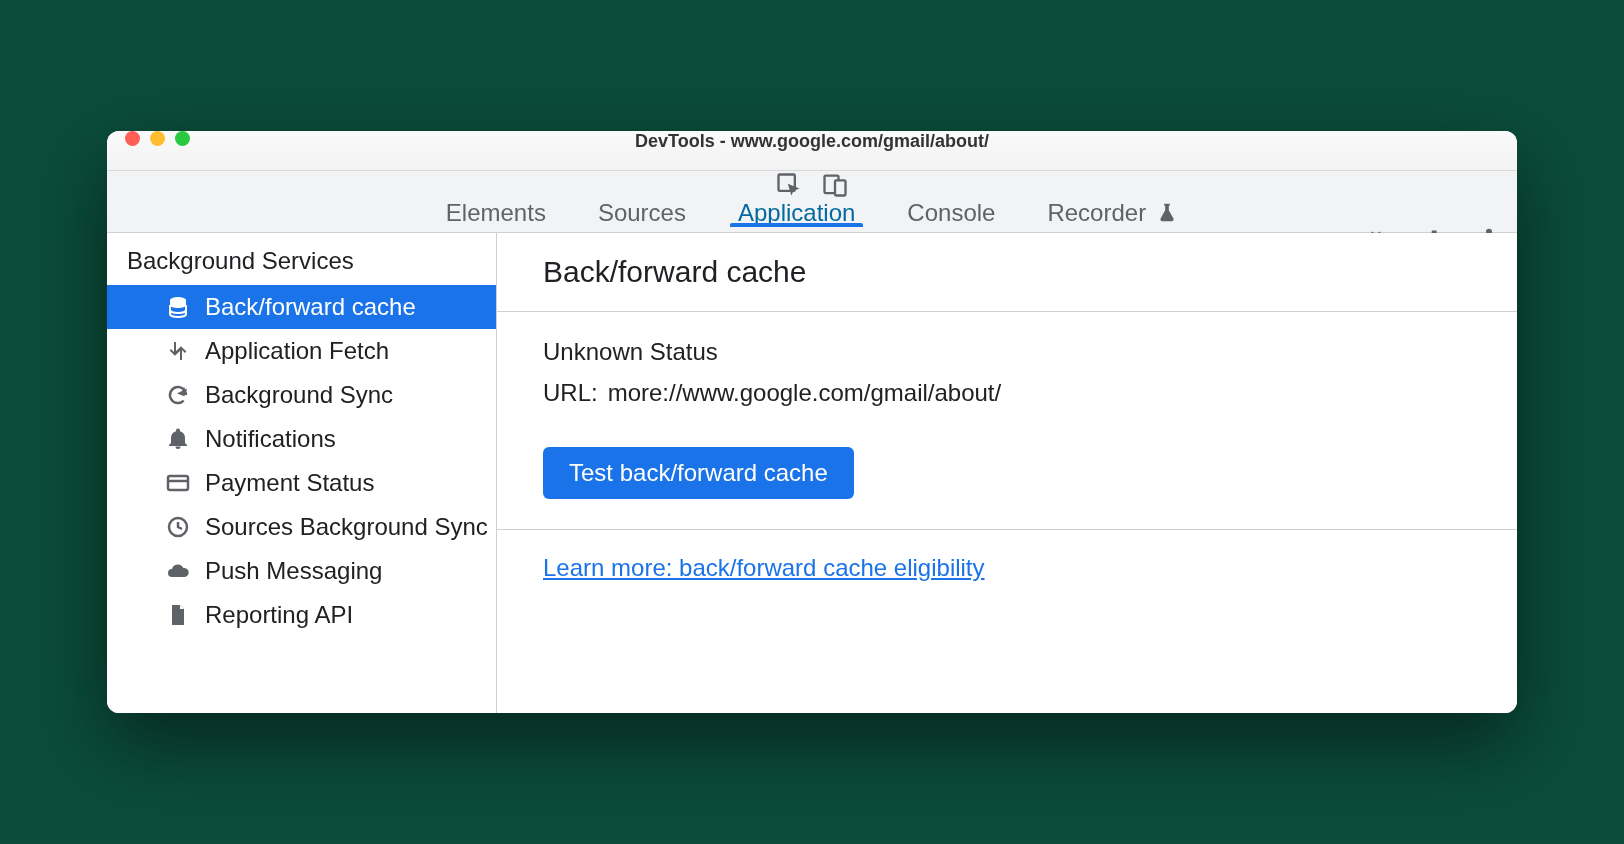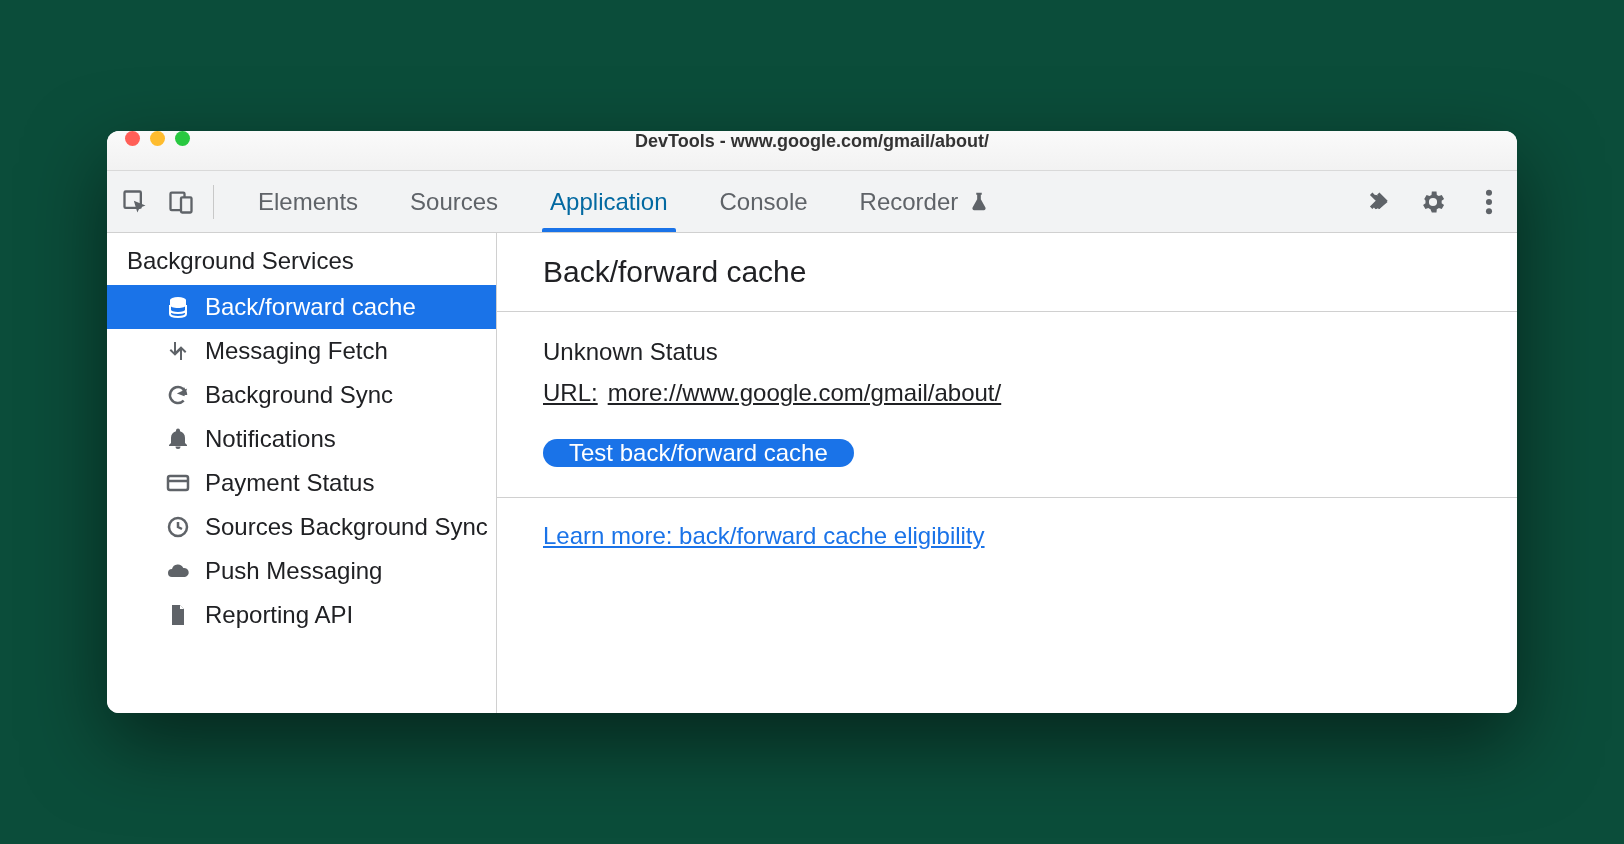--- a/index.html
+++ b/index.html
@@ -50,20 +50,21 @@
   }
   
   .toolbar {
     height: 62px;
     background: #f2f3f4;
     border-bottom: 1px solid #d0d0d0;
     display: flex;
     align-items: center;
     padding: 0 14px;
     gap: 0;
+    flex-direction: column;
   }
   .tb-left {
     display: flex; align-items: center; gap: 18px;
   }
   .tb-icon { color:#5f6368; display:flex; align-items:center; justify-content:center; }
   .tb-sep { width:1px; height:34px; background:#c8c8c8; margin:0 18px; }
   .tabs { display:flex; align-items:stretch; height:100%; }
   .tab {
     padding: 0 26px;
     display:flex; align-items:center;
@@ -116,28 +117,28 @@
     padding: 22px 46px;
     border-bottom:1px solid #d0d0d0;
     font-size: 30px;
     color:#202124;
   }
   .main-content {
     padding: 26px 46px 30px 46px;
     border-bottom:1px solid #d0d0d0;
   }
   .status { font-size:24px; color:#202124; margin-bottom: 13px; }
-  .url-row { font-size:24px; color:#202124; margin-bottom: 32px; display:flex; gap:10px;text-decoration:underline; }
+  .url-row { font-size:24px; color:#202124; margin-bottom: 40px; display:flex; gap:10px; }
   .btn-primary {
     background:#1a73e8;
     color:#fff;
     border:none;
-    border-radius:18px;
+    border-radius:6px;
     font-size:24px;
-    padding: 0 26px;
+    padding: 12px 26px;
     cursor:pointer;
   }
   .main-footer { padding: 24px 46px; }
   .link { color:#1a73e8; text-decoration:underline; font-size:24px; cursor:pointer; }
   svg { display:block; }
 </style>
 </head>
 <body>
 
 <div class="window">
@@ -233,21 +234,21 @@
         <span>Back/forward cache</span>
       </div>
 
       <div class="sb-item">
         <span class="ic">
           <svg width="24" height="24" viewBox="0 0 24 24" fill="currentColor">
               <path d="M8 3v10l-3-3-1.4 1.4L9 16.8l5.4-5.4L13 10l-3 3V3H8z"></path>
               <path d="M16 21V11l3 3 1.4-1.4L15 7.2l-5.4 5.4L11 14l3-3v10h2z"></path>
             </svg>
         </span>
-        <span>Messaging Fetch</span>
+        <span>Application Fetch</span>
       </div>
 
       <div class="sb-item">
         <span class="ic">
           <svg width="24" height="24" viewBox="0 0 24 24" fill="none" stroke="currentColor" stroke-width="2.5">
               <path d="M20 12a8 8 0 10-2.3 5.6"></path>
               <polyline points="20 4 20 12 12 12" transform="rotate(20 16 8)" fill="currentColor" stroke="none"></polyline>
               <path d="M18 4l2 4-4 1z" fill="currentColor" stroke="none"></path>
             </svg>
         </span>

